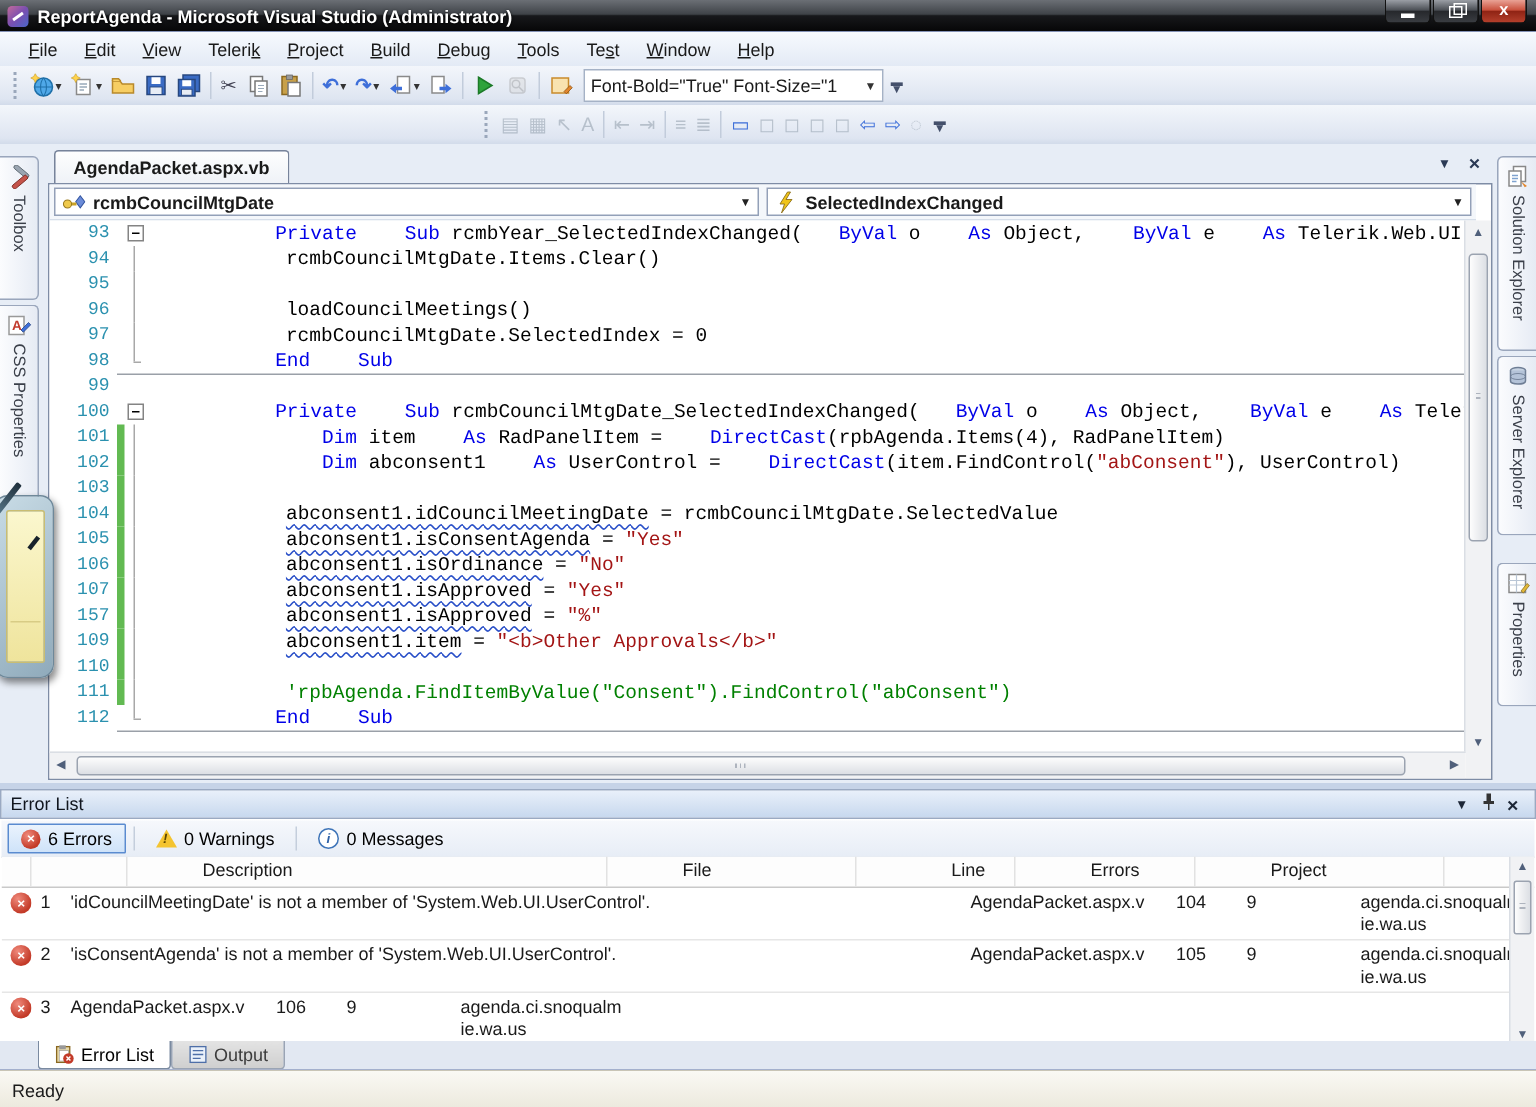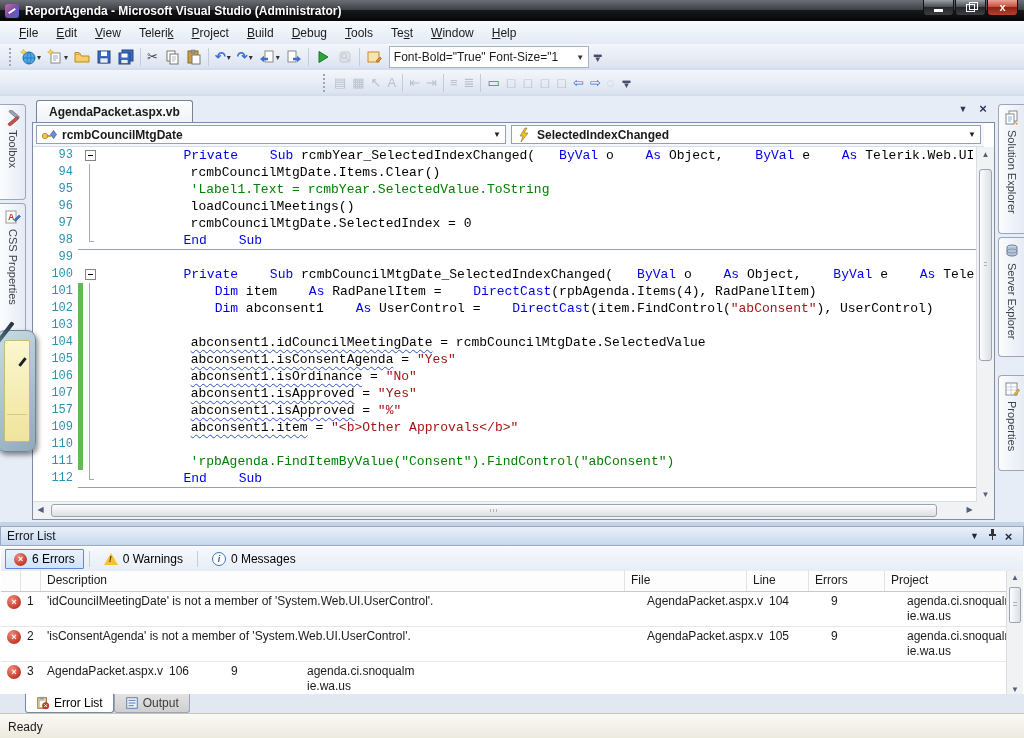--- a/index.html
+++ b/index.html
@@ -149,30 +149,30 @@
   .filter.sel{border-color:#5A8BD0;background:linear-gradient(#EAF3FD,#CFE3F9);border-radius:1px;}
   .fsep{width:1px;height:16px;background:#C4CEDC;margin:0 5px;}
   .ic-err{display:inline-block;width:13px;height:13px;border-radius:50%;
     background:radial-gradient(circle at 35% 30%,#F08A7C,#C33A28 70%);color:#fff;font-weight:bold;font-size:9px;line-height:13px;text-align:center;}
   .ic-warn{display:inline-block;width:0;height:0;border-left:7px solid transparent;border-right:7px solid transparent;border-bottom:12px solid #F4C430;position:relative;}
   .ic-warn::after{content:"!";position:absolute;left:-2px;top:1px;font-size:9px;font-weight:bold;color:#5a4500;}
   .ic-info{display:inline-block;width:12px;height:12px;border-radius:50%;border:1px solid #3E74B8;background:#fff;
     color:#2F62A8;font-size:9px;font-weight:bold;font-style:italic;line-height:12px;text-align:center;}
 
   .ep-grid{position:absolute;left:1px;right:1px;top:45px;bottom:1px;overflow:hidden;}
-  .gridhead{display:flex;height:20px;border-bottom:1px solid #C9C9C9;background:#FDFDFD;}
+  .gridhead{display:flex;height:20px;border-bottom:1px solid #C9C9C9;background:#FDFDFD;gap:44px;}
   .gridhead .hc{padding:2px 6px;border-right:1px solid #E2E2E2;box-sizing:border-box;}
   .gridbody{position:relative;height:106px;overflow:hidden;}
   .grow{display:flex;border-bottom:1px solid #E6E6E6;height:34px;align-items:flex-start;}
   .grow .c{padding:2px 6px;box-sizing:border-box;overflow:hidden;}
   .c-ic{width:20px;flex:0 0 auto;padding:2px 0 0 3px;}
   .c-n{width:20px;flex:0 0 auto;}
   .c-desc{flex:1;}
   .c-file{width:122px;flex:0 0 auto;white-space:nowrap;}
-  .c-line{width:62px;flex:0 0 auto;}
+  .c-line{width:62px;flex:0 0 auto;text-align:center;}
   .c-col{width:76px;flex:0 0 auto;}
   .c-proj{width:122px;flex:0 0 auto;word-break:break-all;line-height:15px;}
   .g-vscroll{position:absolute;right:0;top:0;bottom:0;width:16px;background:#F1F2F4;border-left:1px solid #DADEE4;}
   .g-vscroll .sarr{position:absolute;left:0;right:0;height:14px;line-height:14px;font-size:8px;color:#50607B;text-align:center;}
   .g-vscroll .sarr.up{top:0;}.g-vscroll .sarr.down{bottom:0;}
   .g-vthumb{position:absolute;left:2px;right:2px;top:16px;height:34px;border:1px solid #9BA3B0;border-radius:2px;
     background:linear-gradient(90deg,#FDFDFD,#DCDFE4);}
   .g-vthumb::after{content:"";position:absolute;left:3px;right:3px;top:50%;height:5px;margin-top:-3px;
     background:repeating-linear-gradient(#AEB4BE 0 1px,transparent 1px 3px);}
 
@@ -502,21 +502,21 @@
                 </svg>
             </span>
             <span class="nval">SelectedIndexChanged</span>
             <span class="narr">▼</span>
           </div>
         </div>
 
         <div class="code-region">
             <div class="code-line"><span class="ln">93</span><span class="chbar"></span><span class="fold"><i class="fbox"></i></span><span class="code-text"><span class="pl">        </span><span class="kw">Private</span><span class="pl"> </span><span class="kw">Sub</span><span class="pl"> rcmbYear_SelectedIndexChanged(</span><span class="kw">ByVal</span><span class="pl"> o </span><span class="kw">As</span><span class="pl"> Object, </span><span class="kw">ByVal</span><span class="pl"> e </span><span class="kw">As</span><span class="pl"> Telerik.Web.UI.RadComboBoxSelected</span></span></div>
             <div class="code-line"><span class="ln">94</span><span class="chbar"></span><span class="fold mid"></span><span class="code-text"><span class="pl">            rcmbCouncilMtgDate.Items.Clear()</span></span></div>
-            <div class="code-line"><span class="ln">95</span><span class="chbar"></span><span class="fold mid"></span><span class="code-text"><span class="com">            'Label1.Text = rcmbYear.SelectedValue.ToString</span></span></div>
+            <div class="code-line"><span class="ln">95</span><span class="chbar"></span><span class="fold mid"></span></div>
             <div class="code-line"><span class="ln">96</span><span class="chbar"></span><span class="fold mid"></span><span class="code-text"><span class="pl">            loadCouncilMeetings()</span></span></div>
             <div class="code-line"><span class="ln">97</span><span class="chbar"></span><span class="fold mid"></span><span class="code-text"><span class="pl">            rcmbCouncilMtgDate.SelectedIndex = 0</span></span></div>
             <div class="code-line sep"><span class="ln">98</span><span class="chbar"></span><span class="fold end"></span><span class="code-text"><span class="pl">        </span><span class="kw">End</span><span class="pl"> </span><span class="kw">Sub</span></span></div>
             <div class="code-line"><span class="ln">99</span><span class="chbar"></span><span class="fold"></span><span class="code-text"></span></div>
             <div class="code-line"><span class="ln">100</span><span class="chbar"></span><span class="fold"><i class="fbox"></i></span><span class="code-text"><span class="pl">        </span><span class="kw">Private</span><span class="pl"> </span><span class="kw">Sub</span><span class="pl"> rcmbCouncilMtgDate_SelectedIndexChanged(</span><span class="kw">ByVal</span><span class="pl"> o </span><span class="kw">As</span><span class="pl"> Object, </span><span class="kw">ByVal</span><span class="pl"> e </span><span class="kw">As</span><span class="pl"> Telerik.Web.UI.RadComboB</span></span></div>
             <div class="code-line"><span class="ln">101</span><span class="chbar green"></span><span class="fold mid"></span><span class="code-text"><span class="pl">            </span><span class="kw">Dim</span><span class="pl"> item </span><span class="kw">As</span><span class="pl"> RadPanelItem = </span><span class="kw">DirectCast</span><span class="pl">(rpbAgenda.Items(4), RadPanelItem)</span></span></div>
             <div class="code-line"><span class="ln">102</span><span class="chbar green"></span><span class="fold mid"></span><span class="code-text"><span class="pl">            </span><span class="kw">Dim</span><span class="pl"> abconsent1 </span><span class="kw">As</span><span class="pl"> UserControl = </span><span class="kw">DirectCast</span><span class="pl">(item.FindControl(</span><span class="str">"abConsent"</span><span class="pl">), UserControl)</span></span></div>
             <div class="code-line"><span class="ln">103</span><span class="chbar green"></span><span class="fold mid"></span><span class="code-text"></span></div>
             <div class="code-line"><span class="ln">104</span><span class="chbar green"></span><span class="fold mid"></span><span class="code-text"><span class="pl">            </span><span class="err">abconsent1.idCouncilMeetingDate</span><span class="pl"> = rcmbCouncilMtgDate.SelectedValue</span></span></div>
             <div class="code-line"><span class="ln">105</span><span class="chbar green"></span><span class="fold mid"></span><span class="code-text"><span class="pl">            </span><span class="err">abconsent1.isConsentAgenda</span><span class="pl"> = </span><span class="str">"Yes"</span></span></div>

